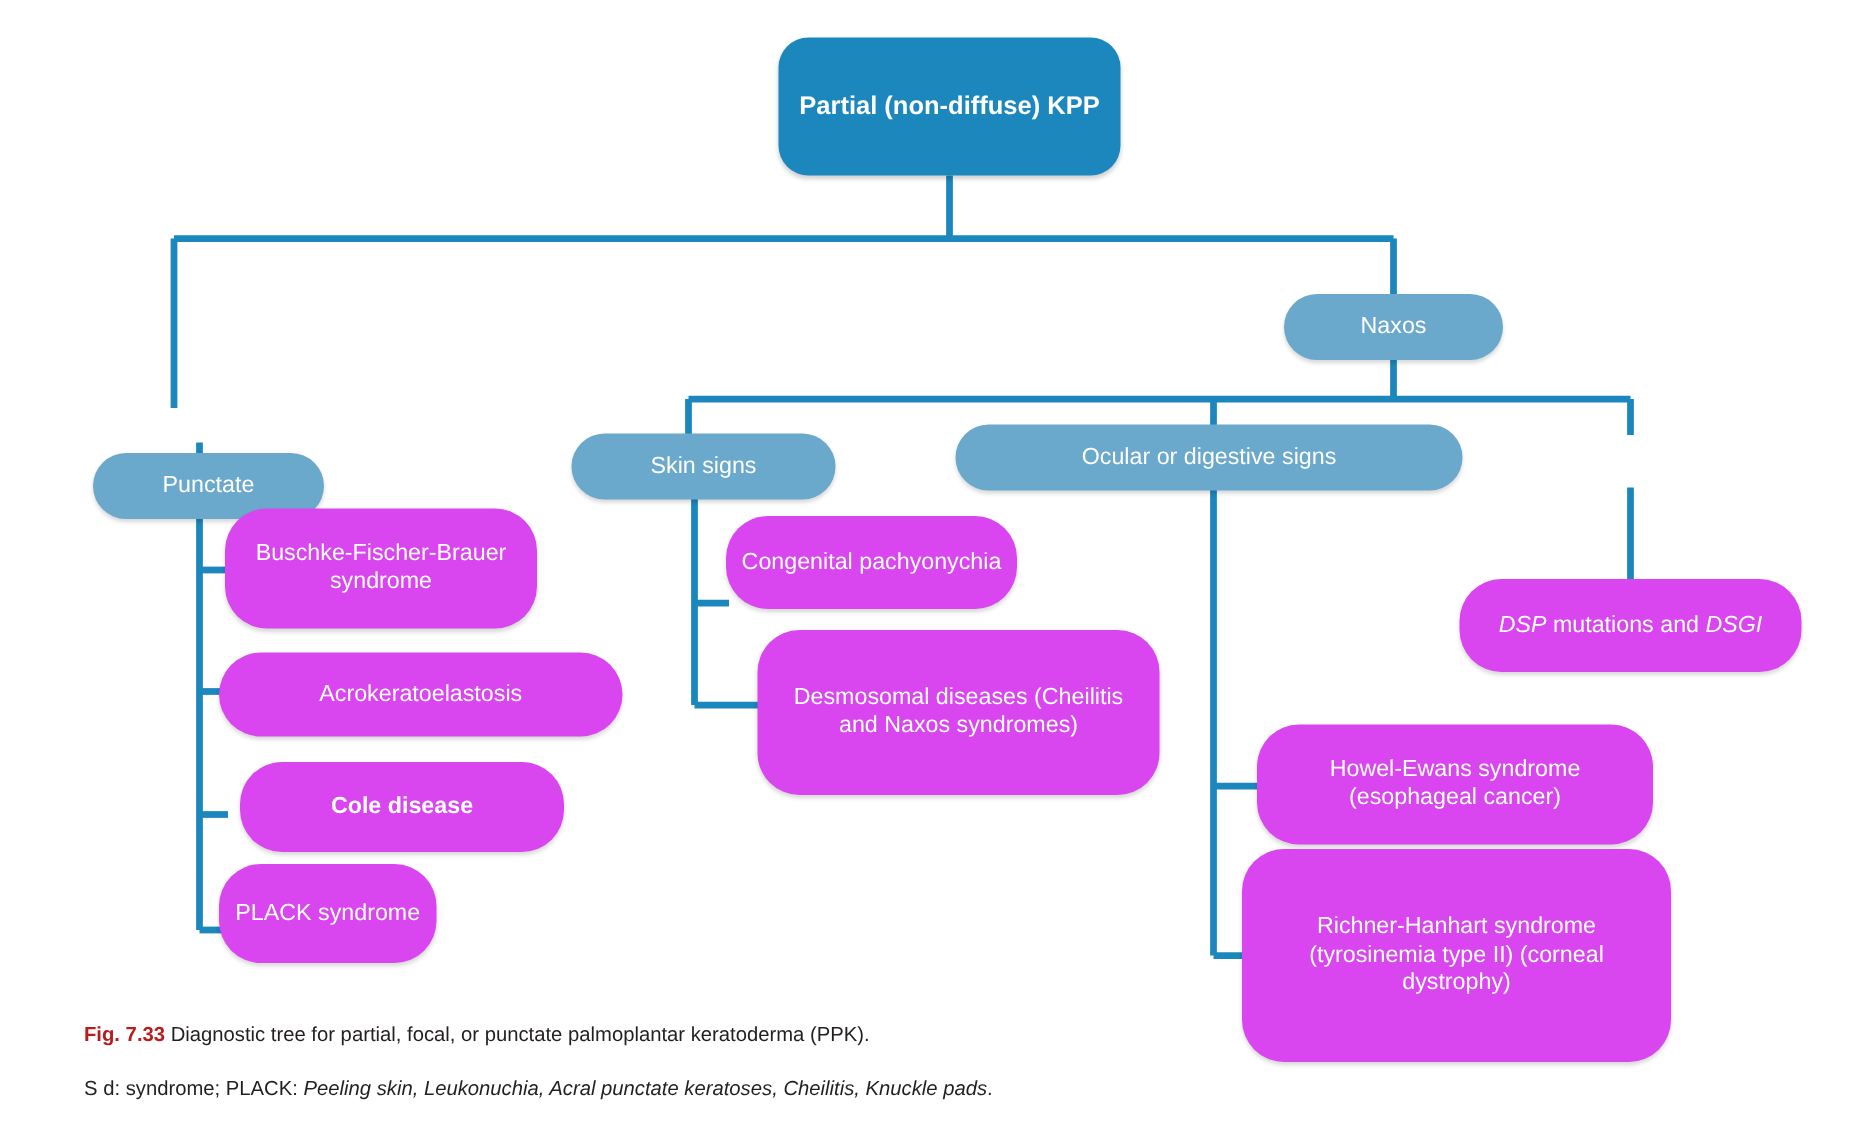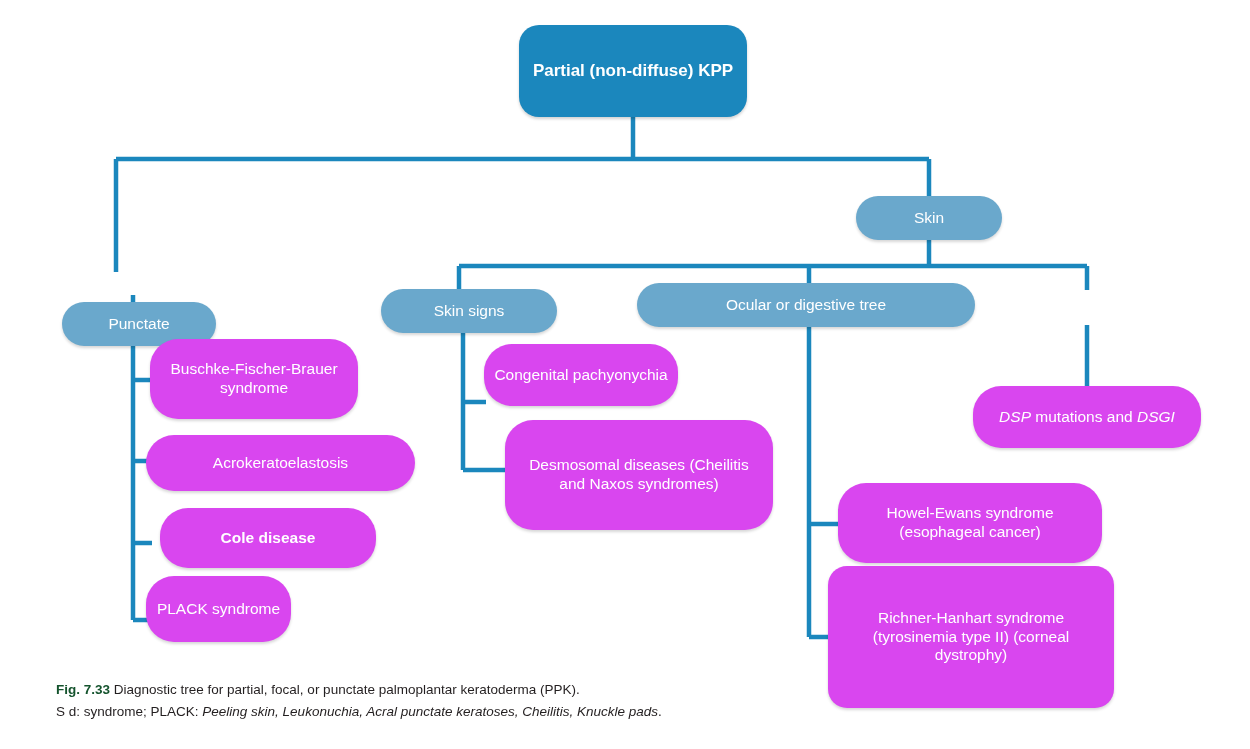--- a/index.html
+++ b/index.html
@@ -60,28 +60,28 @@
   .caption {
     position: absolute;
     left: 56px;
     top: 680px;
     width: 1140px;
     font-size: 13.5px;
     line-height: 1.55;
     color: #231f20;
   }
   .caption .figno {
-    color: #14532d;
+    color: #b91c1c;
     font-weight: bold;
   }
   .caption .it {
     font-style: italic;
   }
   .caption-line2 {
-    margin-top: 1px;
+    margin-top: 15px;
   }
 </style>
 </head>
 <body>
 
 <div id="canvas">
 
   <svg class="lines" viewBox="0 0 1250 749">
     <g fill="none" stroke="#1b87bd" stroke-width="4.5" stroke-linecap="butt">
 
@@ -116,33 +116,33 @@
 
       <path d="M 1087 325 L 1087 388"></path>
     </g>
   </svg>
 
   <div class="node root" style="left:519px; top:25px; width:228px; height:92px;">
     <span>Partial (non-diffuse) KPP</span>
   </div>
 
   <div class="node mid" style="left:856px; top:196px; width:146px; height:44px;">
-    <span>Skin</span>
+    <span>Naxos</span>
   </div>
 
   <div class="node mid" style="left:62px; top:262px; width:154px; height:44px;margin-top:40px;">
     <span>Punctate</span>
   </div>
 
   <div class="node mid" style="left:381px; top:289px; width:176px; height:44px;">
     <span>Skin signs</span>
   </div>
 
   <div class="node mid" style="left:637px; top:283px; width:338px; height:44px;">
-    <span>Ocular or digestive tree</span>
+    <span>Ocular or digestive signs</span>
   </div>
 
 
   <div class="node leaf" style="left:150px; top:339px; width:208px; height:80px;">
     <span>Buschke-Fischer-Brauer syndrome</span>
   </div>
   <div class="node leaf" style="left:146px; top:435px; width:269px; height:56px;">
     <span>Acrokeratoelastosis</span>
   </div>
   <div class="node leaf" style="left:160px; top:508px; width:216px; height:60px;font-weight:bold;">
@@ -155,21 +155,21 @@
   <div class="node leaf" style="left:484px; top:344px; width:194px; height:62px;">
     <span>Congenital pachyonychia</span>
   </div>
   <div class="node leaf" style="left:505px; top:420px; width:268px; height:110px;">
     <span>Desmosomal diseases (Cheilitis and Naxos syndromes)</span>
   </div>
 
   <div class="node leaf" style="left:838px; top:483px; width:264px; height:80px;">
     <span>Howel-Ewans syndrome (esophageal cancer)</span>
   </div>
-  <div class="node leaf" style="left:828px; top:566px; width:286px; height:142px;border-radius:19px;">
+  <div class="node leaf" style="left:828px; top:566px; width:286px; height:142px;">
     <span>Richner-Hanhart syndrome (tyrosinemia type II) (corneal dystrophy)</span>
   </div>
 
   <div class="node leaf" style="left:973px; top:386px; width:228px; height:62px;">
     <span><i>DSP</i> mutations and <i>DSGI</i></span>
   </div>
 
   <div class="caption">
     <div>
       <span class="figno">Fig. 7.33</span><span> Diagnostic tree for partial, focal, or punctate palmoplantar keratoderma (PPK).</span>

